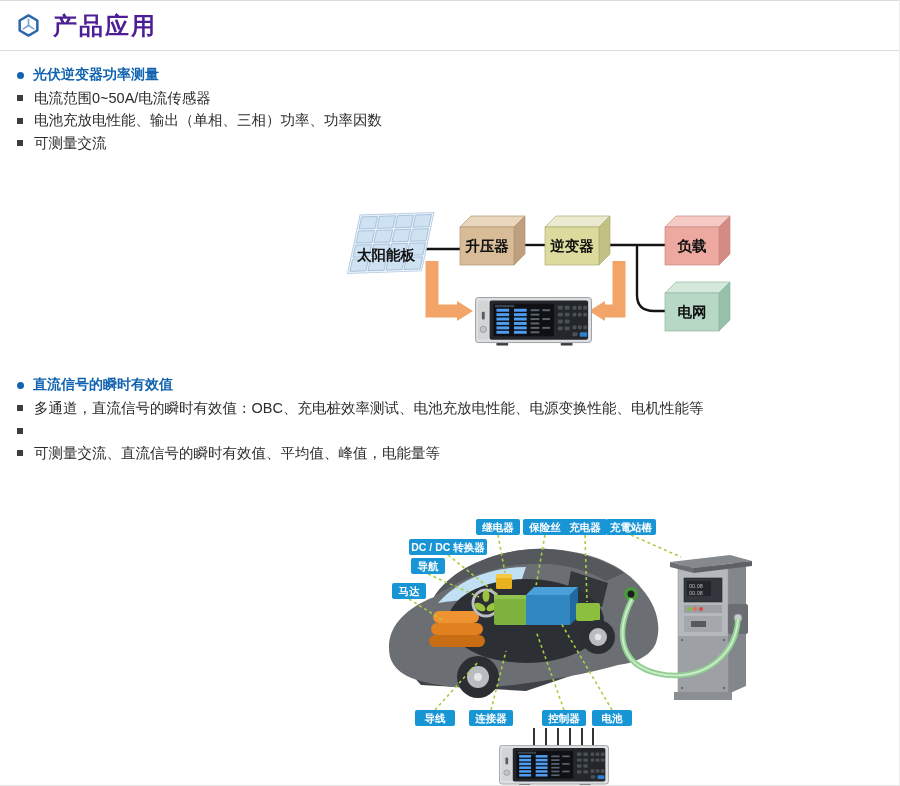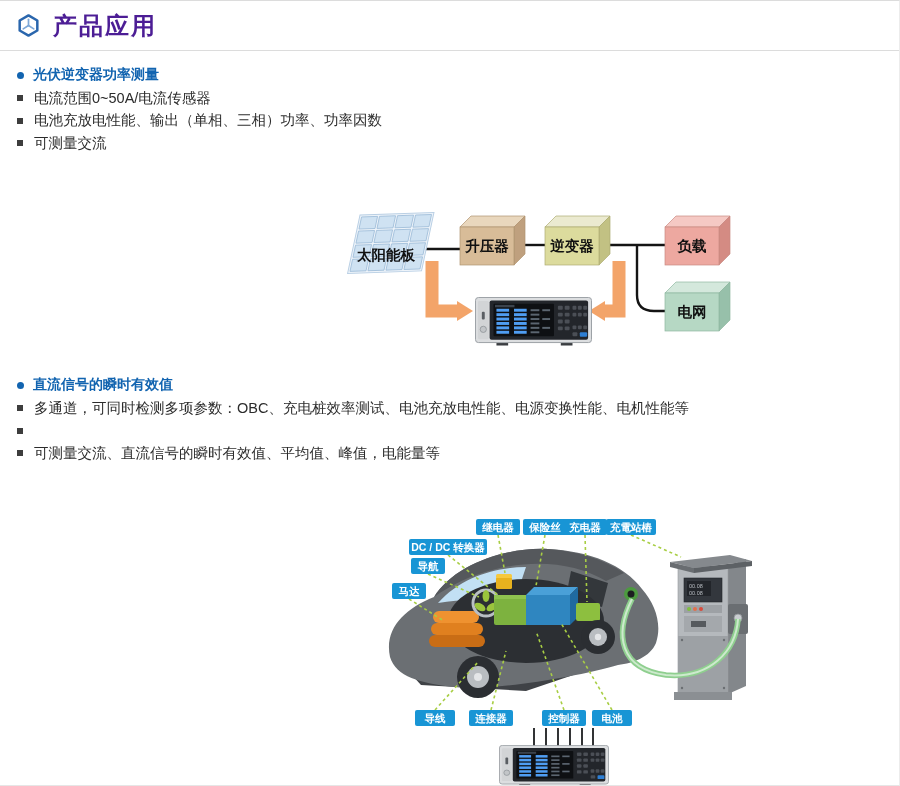--- a/index.html
+++ b/index.html
@@ -208,21 +208,21 @@
   </div>
 
   <div class="sec" id="sec2">
     <div class="sec-heading">
       <span class="dot"></span>
       <span class="htxt">直流信号的瞬时有效值</span>
     </div>
     <ul class="blist">
       <li>
           <span class="sq"></span>
-          <span class="btxt">多通道，可同时检测多项参数：OBC、充电桩效率测试、电池充放电性能、电源变换性能、电机性能等</span>
+          <span class="btxt">多通道，直流信号的瞬时有效值：OBC、充电桩效率测试、电池充放电性能、电源变换性能、电机性能等</span>
         </li>
       <li>
           <span class="sq"></span>
         </li>
       <li>
           <span class="sq"></span>
           <span class="btxt">可测量交流、直流信号的瞬时有效值、平均值、峰值，电能量等</span>
         </li>
     </ul>
   </div>

